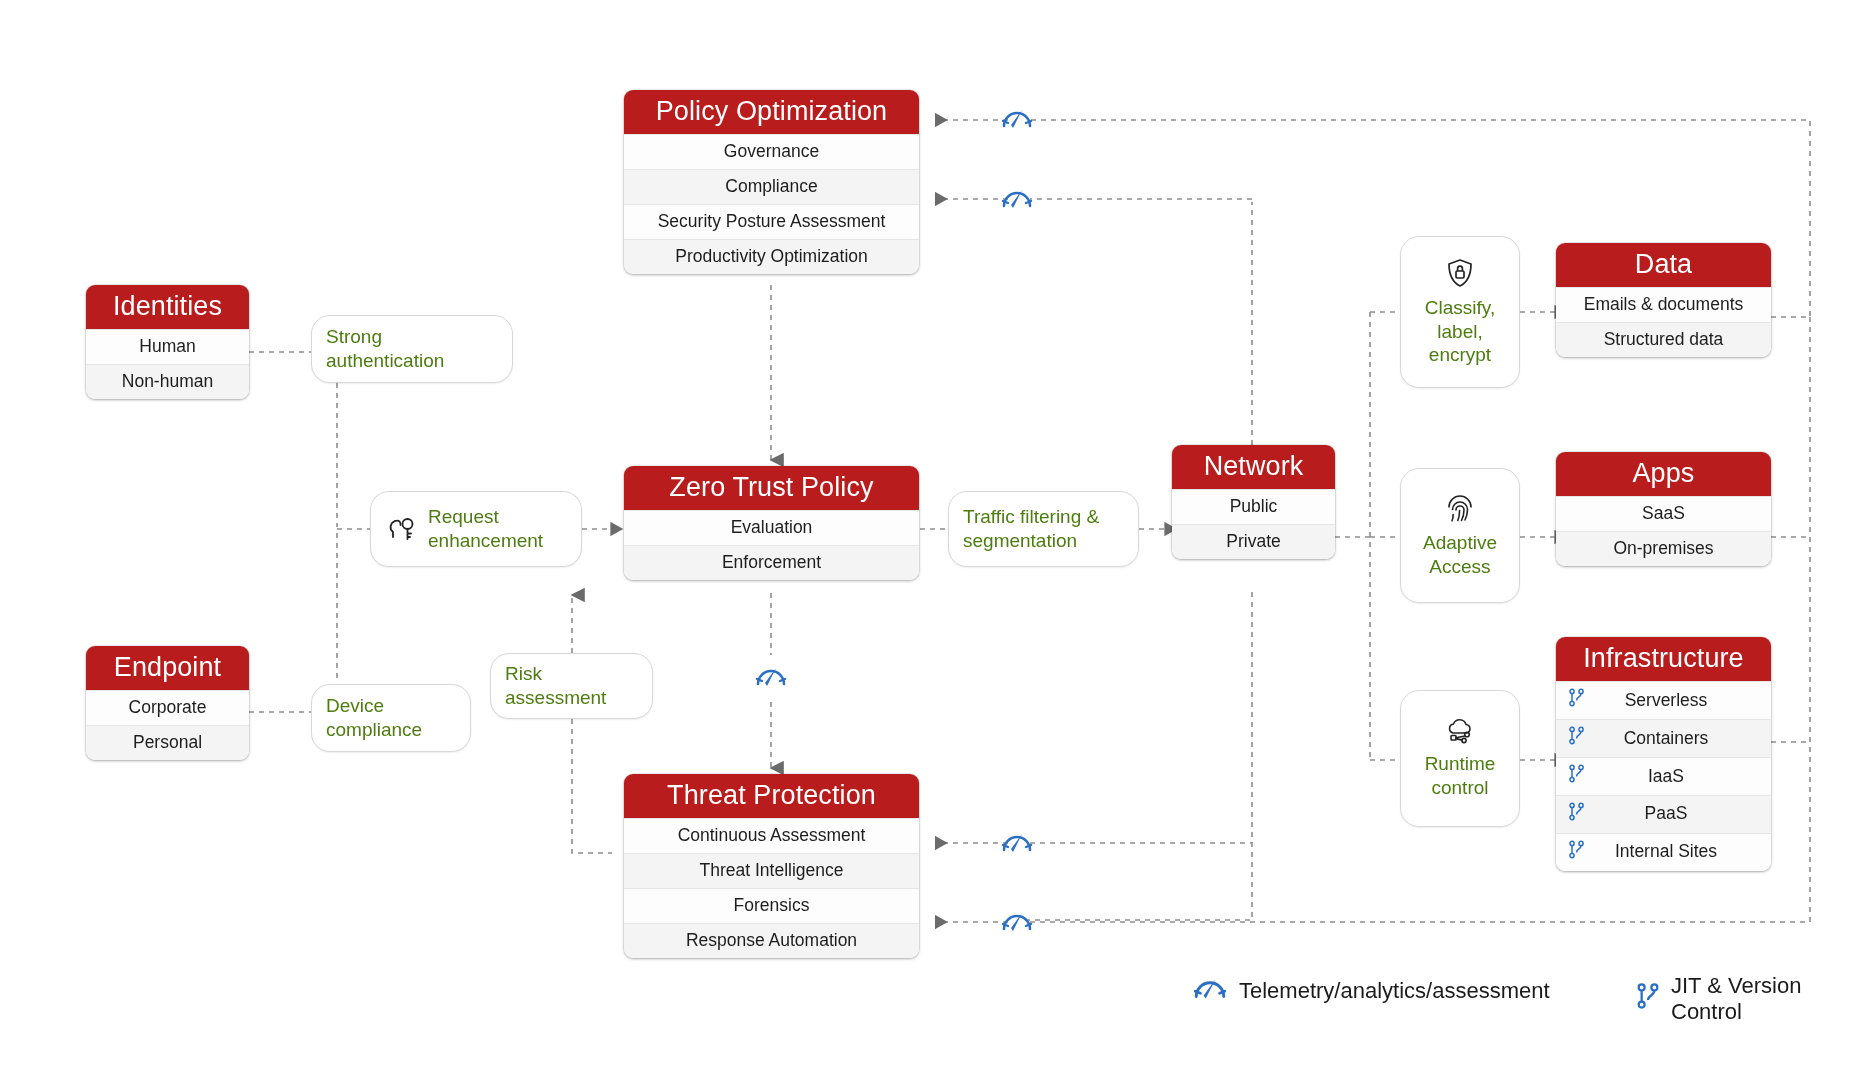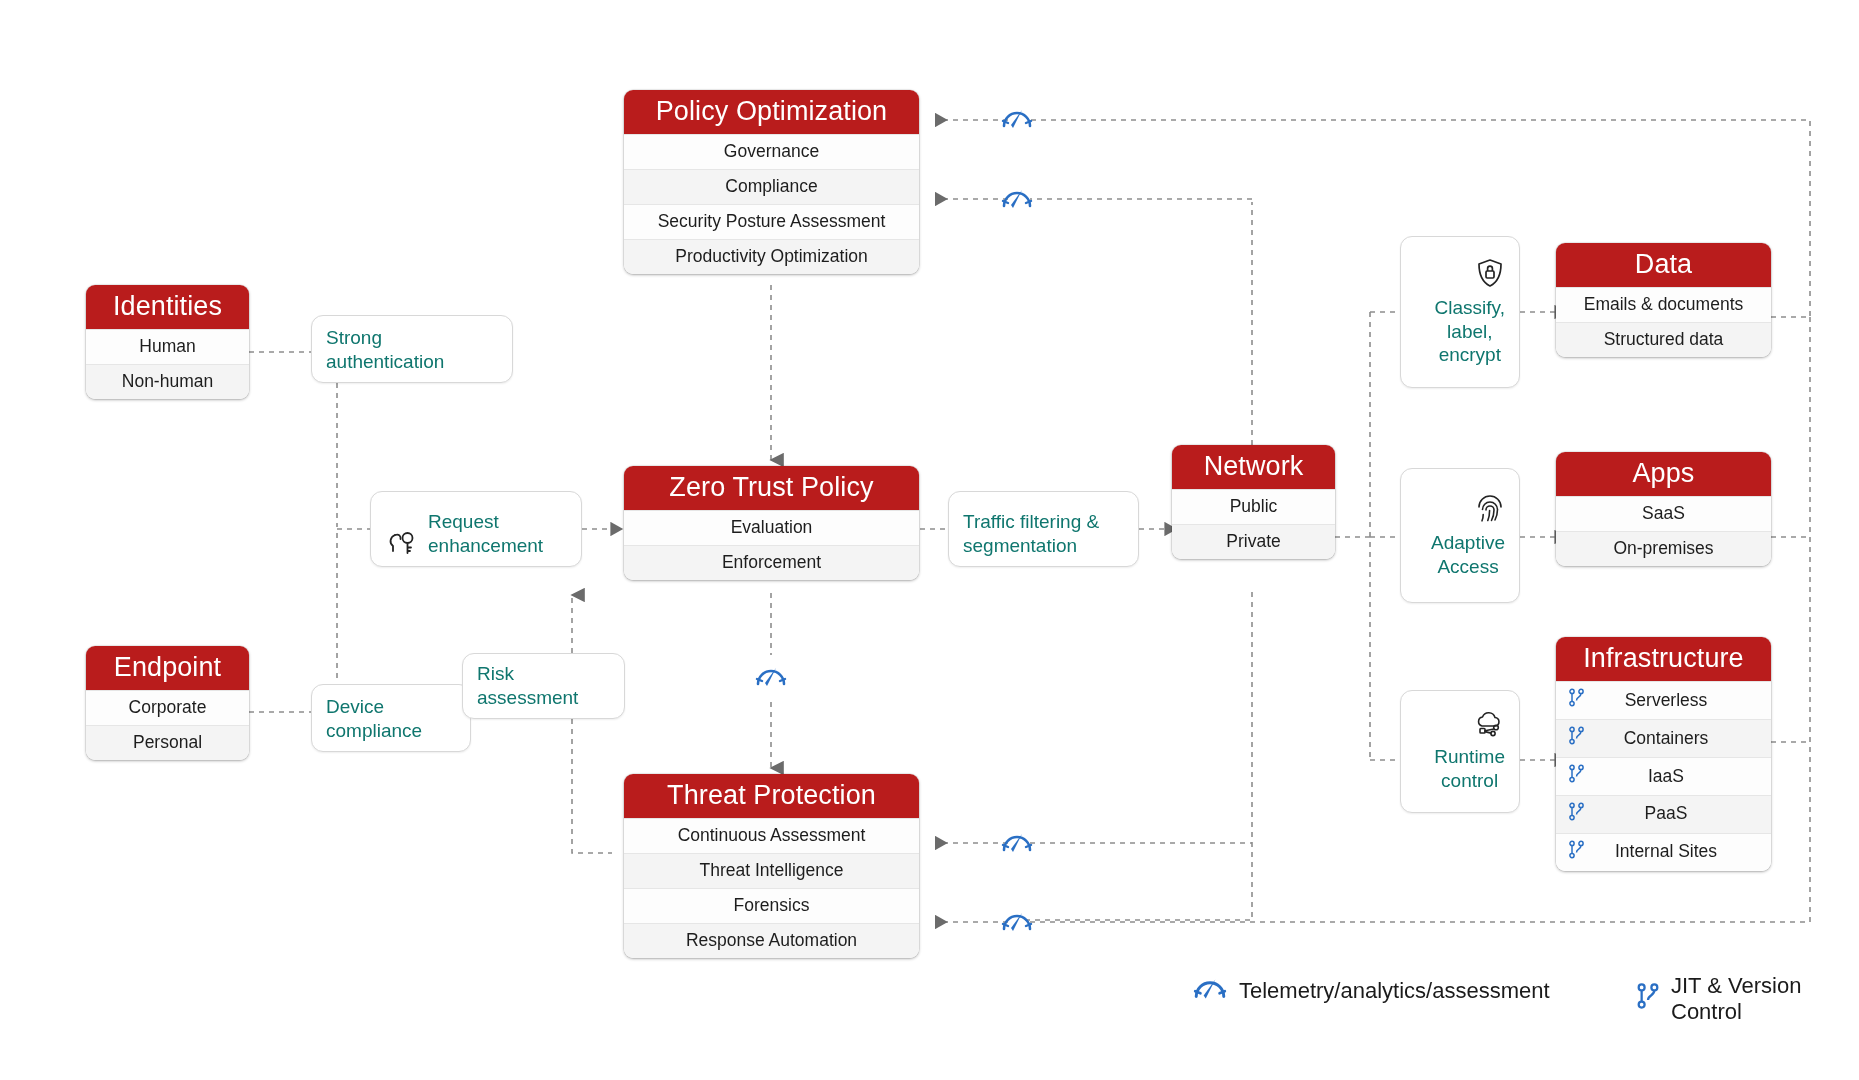--- a/index.html
+++ b/index.html
@@ -47,24 +47,24 @@
   .pillar .prow.withicon{
     display:flex;align-items:center;text-align:left;padding-left:12px;
   }
   .pillar .prow.withicon .lbl{flex:1;text-align:center;padding-right:14px;}
 
   
   .ctrl{
     position:absolute;
     background:#ffffff;
     border:1px solid #d8d8d8;
-    border-radius:12px;
+    border-radius:19px;
     box-shadow:0 1px 2px rgba(0,0,0,.07);
-    display:flex;align-items:flex-end;justify-content:flex-start;
-    font-size:19px;line-height:1.26;color:#0f766e;
+    display:flex;align-items:center;justify-content:flex-start;
+    font-size:19px;line-height:1.26;color:#4d7c0f;
     padding:8px 14px;
     box-sizing:border-box;
     z-index:5;
   }
   .ctrl.center{justify-content:center;text-align:center;flex-direction:column;}
   .ctrl .ic{flex:0 0 auto;margin-right:9px;display:flex;align-items:center;}
   .ctrl .txt{white-space:pre-line;}
 
   
   .legend{
@@ -343,21 +343,21 @@
           <path d="M22.5,15 L22.5,25 M22.5,19.5 L26,19.5 M22.5,23 L25,23"></path>
           <path d="M10,7 C5,9 4,15 8,18 L8,23"></path>
           <path d="M10,7 C14,5.5 16,8 15.5,11"></path>
         </g>
       </svg>
     </span>
     <span class="txt">Request
 enhancement</span>
   </div>
 
-  <div class="ctrl" style="left:462px;top:653px;width:163px;height:66px;">
+  <div class="ctrl" style="left:490px;top:653px;width:163px;height:66px;">
     <span class="txt">Risk
 assessment</span>
   </div>
 
   <div class="ctrl" style="left:948px;top:491px;width:191px;height:76px;">
     <span class="txt">Traffic filtering &amp;
 segmentation</span>
   </div>
 
   <div class="ctrl center" style="left:1400px;top:236px;width:120px;height:152px;">
@@ -384,21 +384,21 @@
           <path d="M11,18 A4,4 0 0 1 19,18 C19,22 18,25.5 16.5,28.5"></path>
           <path d="M14.6,18.5 C14.6,22 14,25.5 12.8,28.5"></path>
           <path d="M8.2,22.5 C8.2,25 7.8,27 7,28.8"></path>
         </g>
       </svg>
     </span>
     <span class="txt" style="text-align:center;">Adaptive
 Access</span>
   </div>
 
-  <div class="ctrl center" style="left:1400px;top:690px;width:120px;height:123px;">
+  <div class="ctrl center" style="left:1400px;top:690px;width:120px;height:137px;">
     <span class="ic" style="margin:0 0 7px 0;">
       <svg width="32" height="28" viewBox="0 0 32 28">
         <g fill="none" stroke="#232323" stroke-width="1.6" stroke-linejoin="round" stroke-linecap="round">
           <path d="M9,16 A4.6,4.6 0 0 1 9.5,7 A6.6,6.6 0 0 1 22,7.5 A4.3,4.3 0 0 1 22.5,16 Z"></path>
           <rect x="7" y="18.5" width="5" height="4.5" rx="0.8"></rect>
           <circle cx="23" cy="17.5" r="2.3"></circle>
           <circle cx="20" cy="23.5" r="2.1"></circle>
           <path d="M12,20.8 L20.8,19 M12,21.6 L18,23.1"></path>
         </g>
       </svg>

